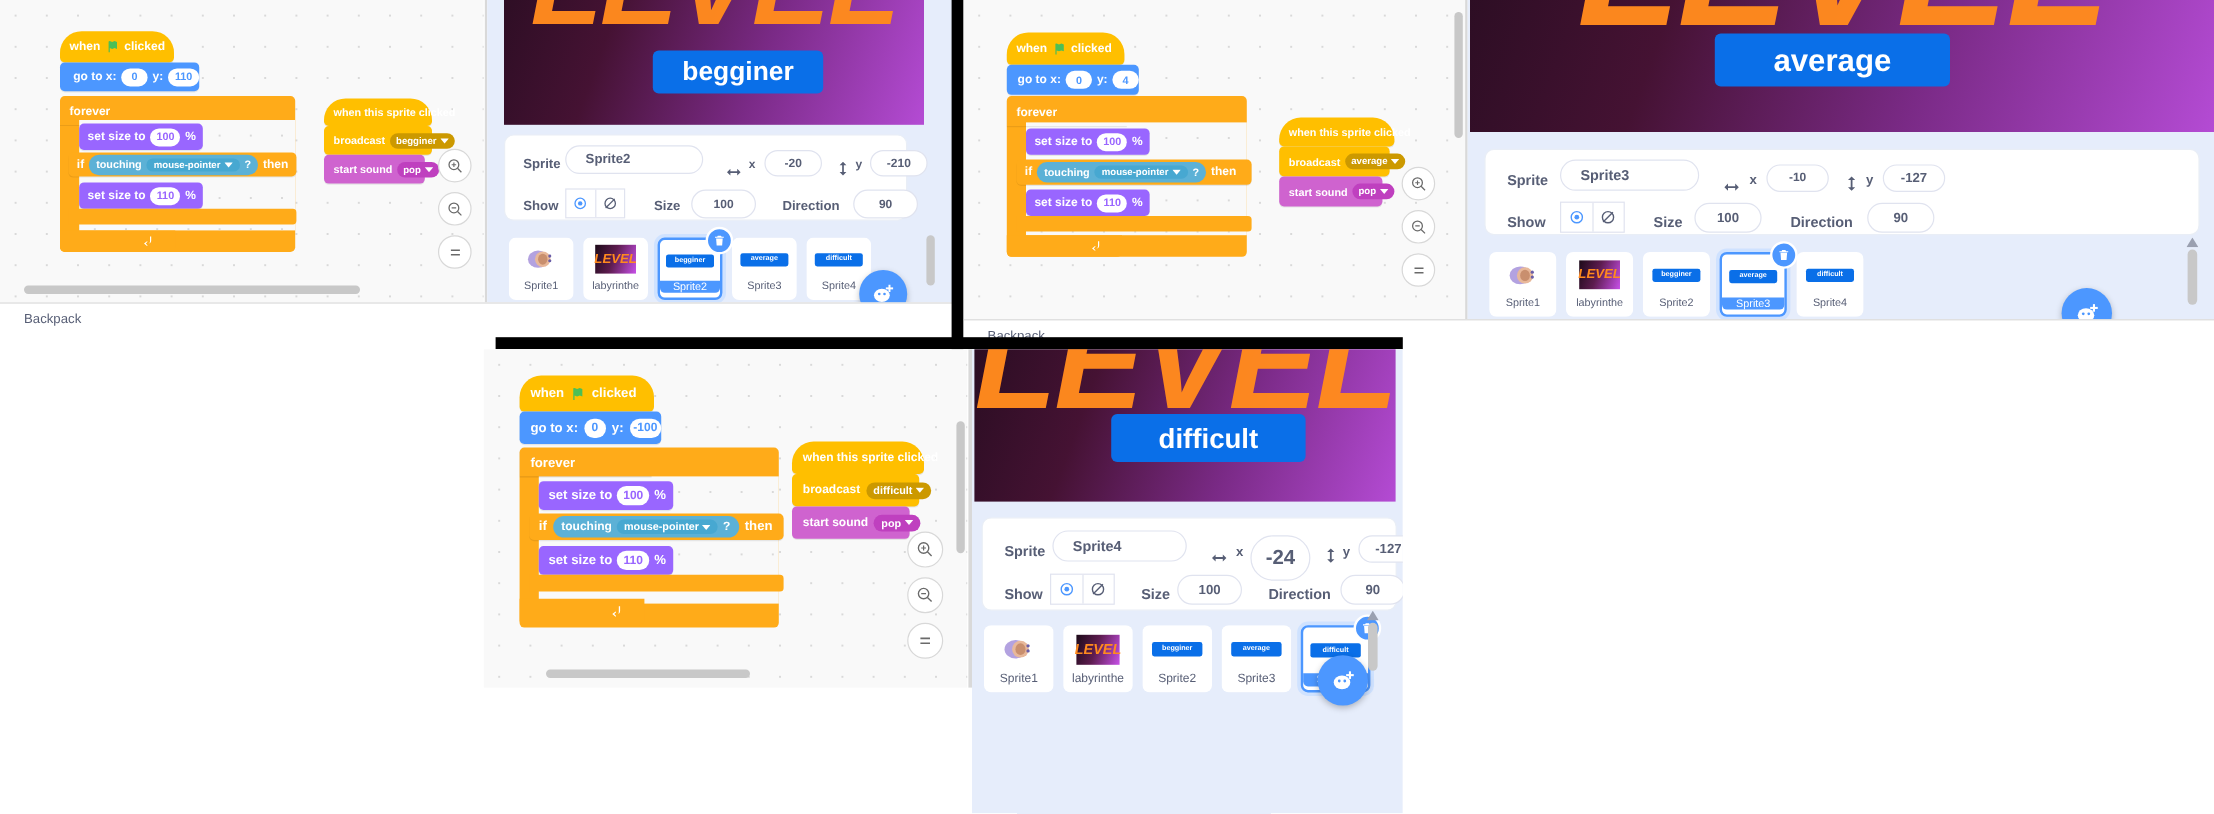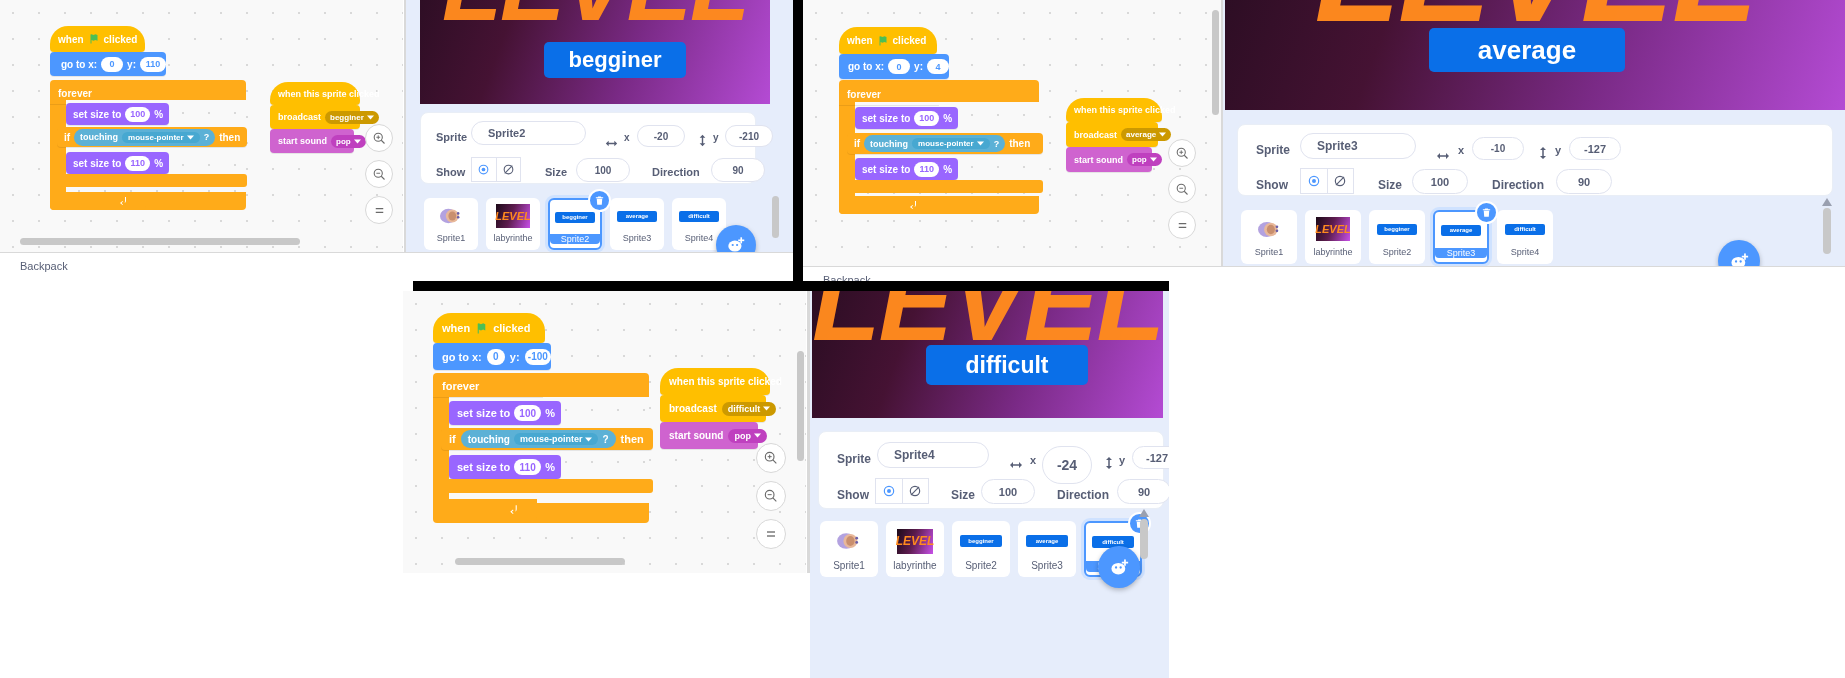--- a/index.html
+++ b/index.html
@@ -668,21 +668,21 @@
       <div class="diffbtn" style="position:absolute;left:114px;top:62px;width:162px;height:40px;font-size:23px;">difficult</div>
     </div>
 
     <div class="sprite-info" style="left:8px;top:140px;width:346px;height:78px;">
       <div style="position:absolute;left:18px;top:20px;font-size:12px;" class="fld-label">Sprite</div>
       <div class="pill" style="position:absolute;left:58px;top:10px;width:112px;height:26px;font-size:12px;justify-content:flex-start;padding-left:16px;">Sprite4</div>
       <svg style="position:absolute;left:188px;top:28px;" width="18" height="10" viewBox="0 0 24 12">
             <path fill="#575e75" d="M4 6 8 2v3h8V2l4 4-4 4V7H8v3z"></path>
           </svg>
       <div style="position:absolute;left:211px;top:22px;font-size:11px;" class="fld-label">x</div>
-      <div class="pill" style="position:absolute;left:223px;top:14px;width:50px;height:38px;font-size:14px;">-24</div>
+      <div class="pill" style="position:absolute;left:223px;top:14px;width:50px;height:38px;font-size:17px;">-24</div>
       <svg style="position:absolute;left:285px;top:22px;" width="10" height="18" viewBox="0 0 12 24">
             <path fill="#575e75" d="M6 4l4 4H7v8h3l-4 4-4-4h3V8H2z"></path>
           </svg>
       <div style="position:absolute;left:300px;top:22px;font-size:11px;" class="fld-label">y</div>
       <div class="pill" style="position:absolute;left:313px;top:14px;width:50px;height:23px;font-size:11px;">-127</div>
 
       <div style="position:absolute;left:18px;top:56px;font-size:12px;" class="fld-label">Show</div>
       <div class="togglebox" style="position:absolute;left:56px;top:46px;width:54px;height:26px;">
         <div style="width:27px;">
           <svg width="14" height="14" viewBox="0 0 24 24">

